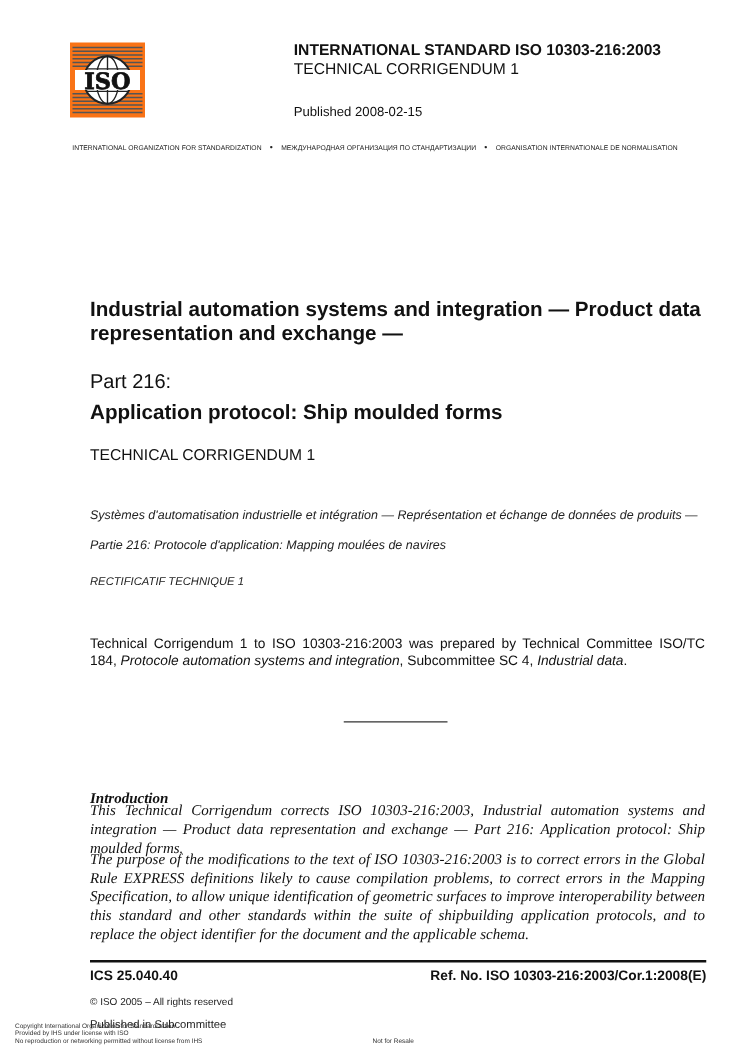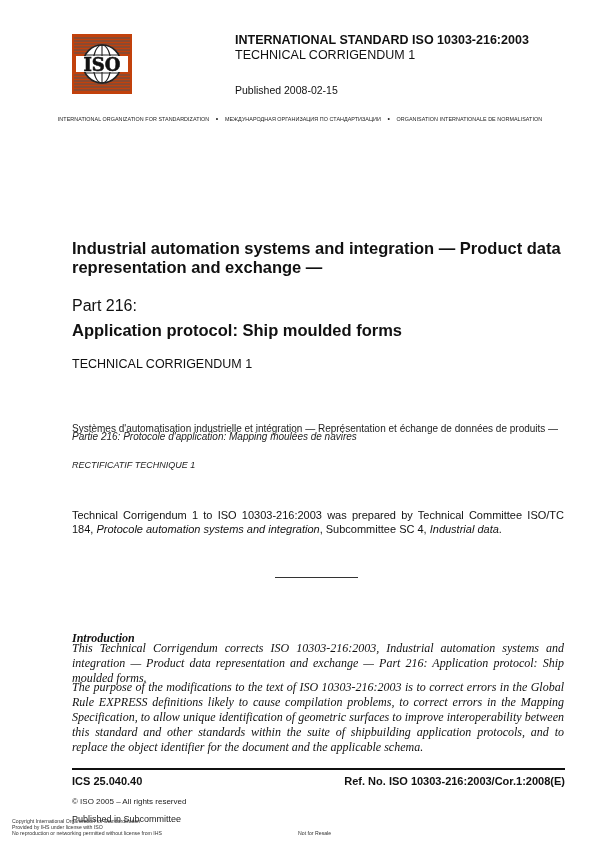--- a/index.html
+++ b/index.html
@@ -1,34 +1,34 @@
 <!DOCTYPE html>
 <html><head>
 <meta charset="utf-8">
 <style>
   html, body { margin: 0; padding: 0; background: #ffffff; }
   body { width: 600px; height: 850px; position: relative; overflow: hidden; color: #111; font-family: "Liberation Sans", sans-serif; }
   .abs { position: absolute; }
 
   
-  .logo { left: 72px; top: 34px; width: 60px; height: 60px; background: #c2410c; }
+  .logo { left: 56px; top: 34px; width: 60px; height: 60px; background: #f97316; }
   .hdr-title { left: 235px; top: 33px; font-size: 12.5px; font-weight: bold; white-space: nowrap; }
   .hdr-sub { left: 235px; top: 48px; font-size: 12.5px; white-space: nowrap; }
   .hdr-pub { left: 235px; top: 84px; font-size: 10.5px; white-space: nowrap; }
 
   .orgline { left: 0; top: 115px; width: 600px; text-align: center; font-size: 5.4px; letter-spacing: 0.05px; white-space: nowrap; color: #222; }
   .orgline .dot { margin: 0 5px; font-size: 7px; }
 
   
   .t-main { left: 72px; top: 239px; width: 500px; font-size: 16.5px; font-weight: bold; line-height: 19px; }
   .t-part { left: 72px; top: 297px; font-size: 16px; }
   .t-ap { left: 72px; top: 321px; font-size: 16.5px; font-weight: bold; white-space: nowrap; }
   .t-tc { left: 72px; top: 357px; font-size: 12.5px; white-space: nowrap; }
 
-  .fr-1 { left: 72px; top: 407px; font-size: 10px; white-space: nowrap; color: #222; margin-top: 16px; }
+  .fr-1 { left: 72px; top: 407px; font-size: 10px; font-style: italic; white-space: nowrap; color: #222; }
   .fr-2 { left: 72px; top: 431px; font-size: 10px; font-style: italic; white-space: nowrap; color: #222; }
   .fr-3 { left: 72px; top: 460px; font-size: 9px; font-style: italic; white-space: nowrap; color: #222; }
 
   .prep { left: 72px; top: 509px; width: 492px; font-size: 11px; line-height: 13.5px; text-align: justify; text-align-last: left; }
 
   .sep { left: 275px; top: 577px; width: 83px; height: 1px; background: #333; }
 
   
   .intro-h { left: 72px; top: 615px; font-family: "Liberation Serif", serif; font-weight: bold; font-style: italic; font-size: 12px; margin-top: 16px; }
   .intro-p1 { left: 72px; top: 641px; width: 492px; font-family: "Liberation Serif", serif; font-style: italic; font-size: 12px; line-height: 15px; text-align: justify; }

